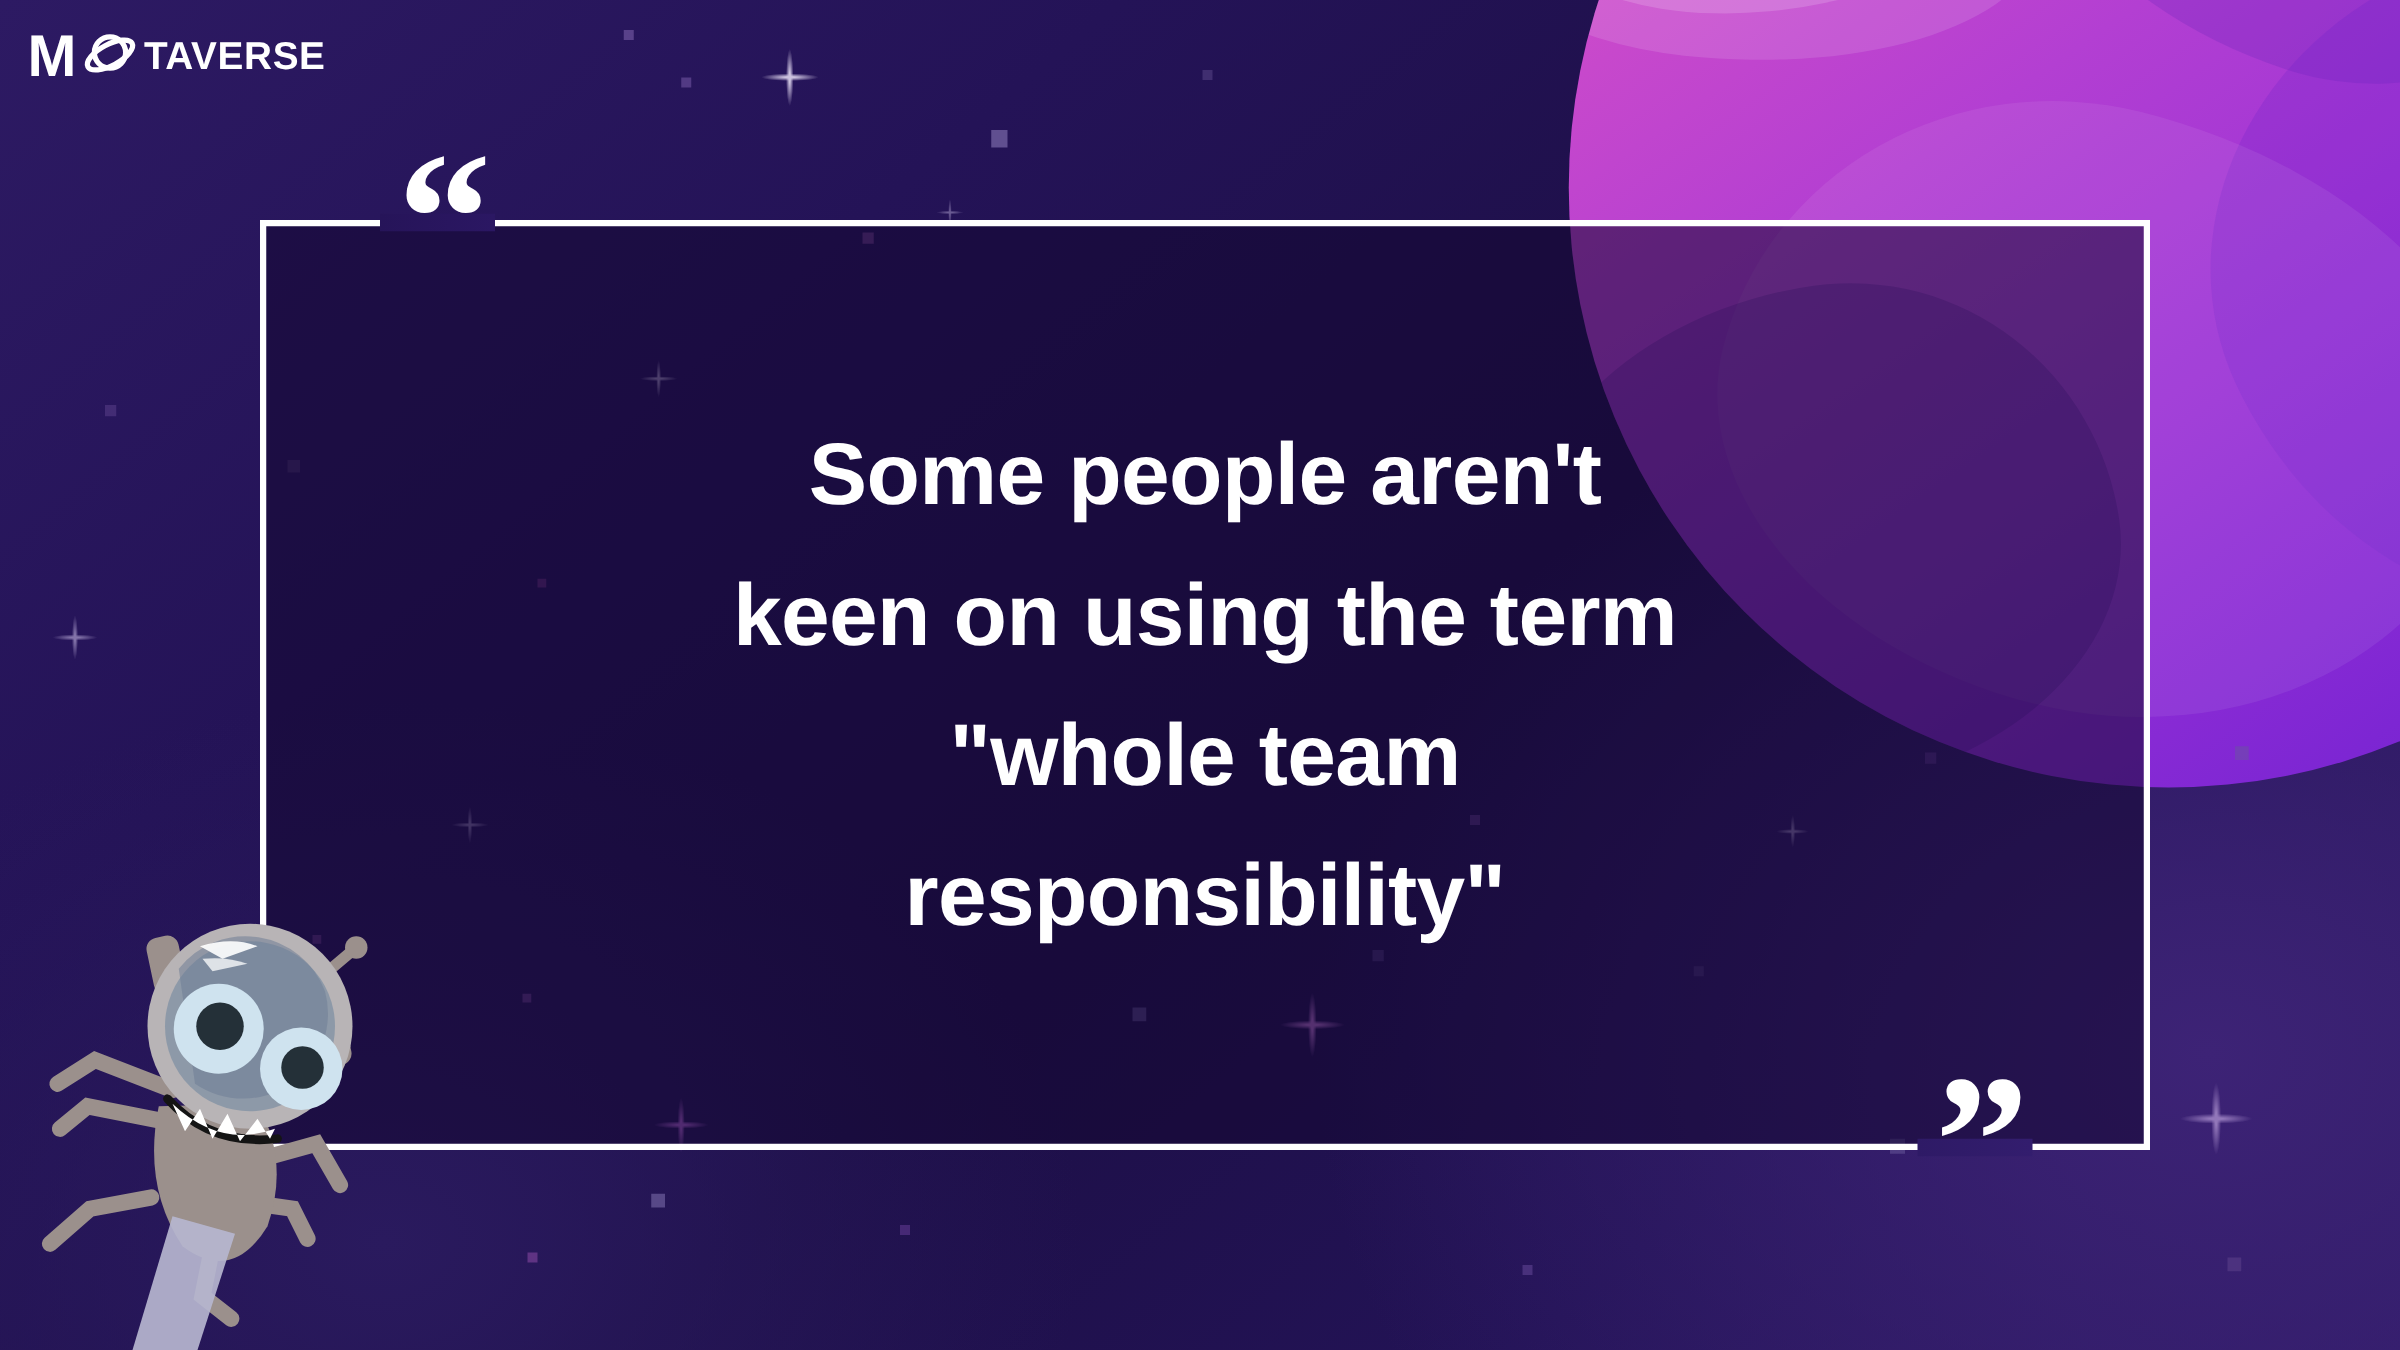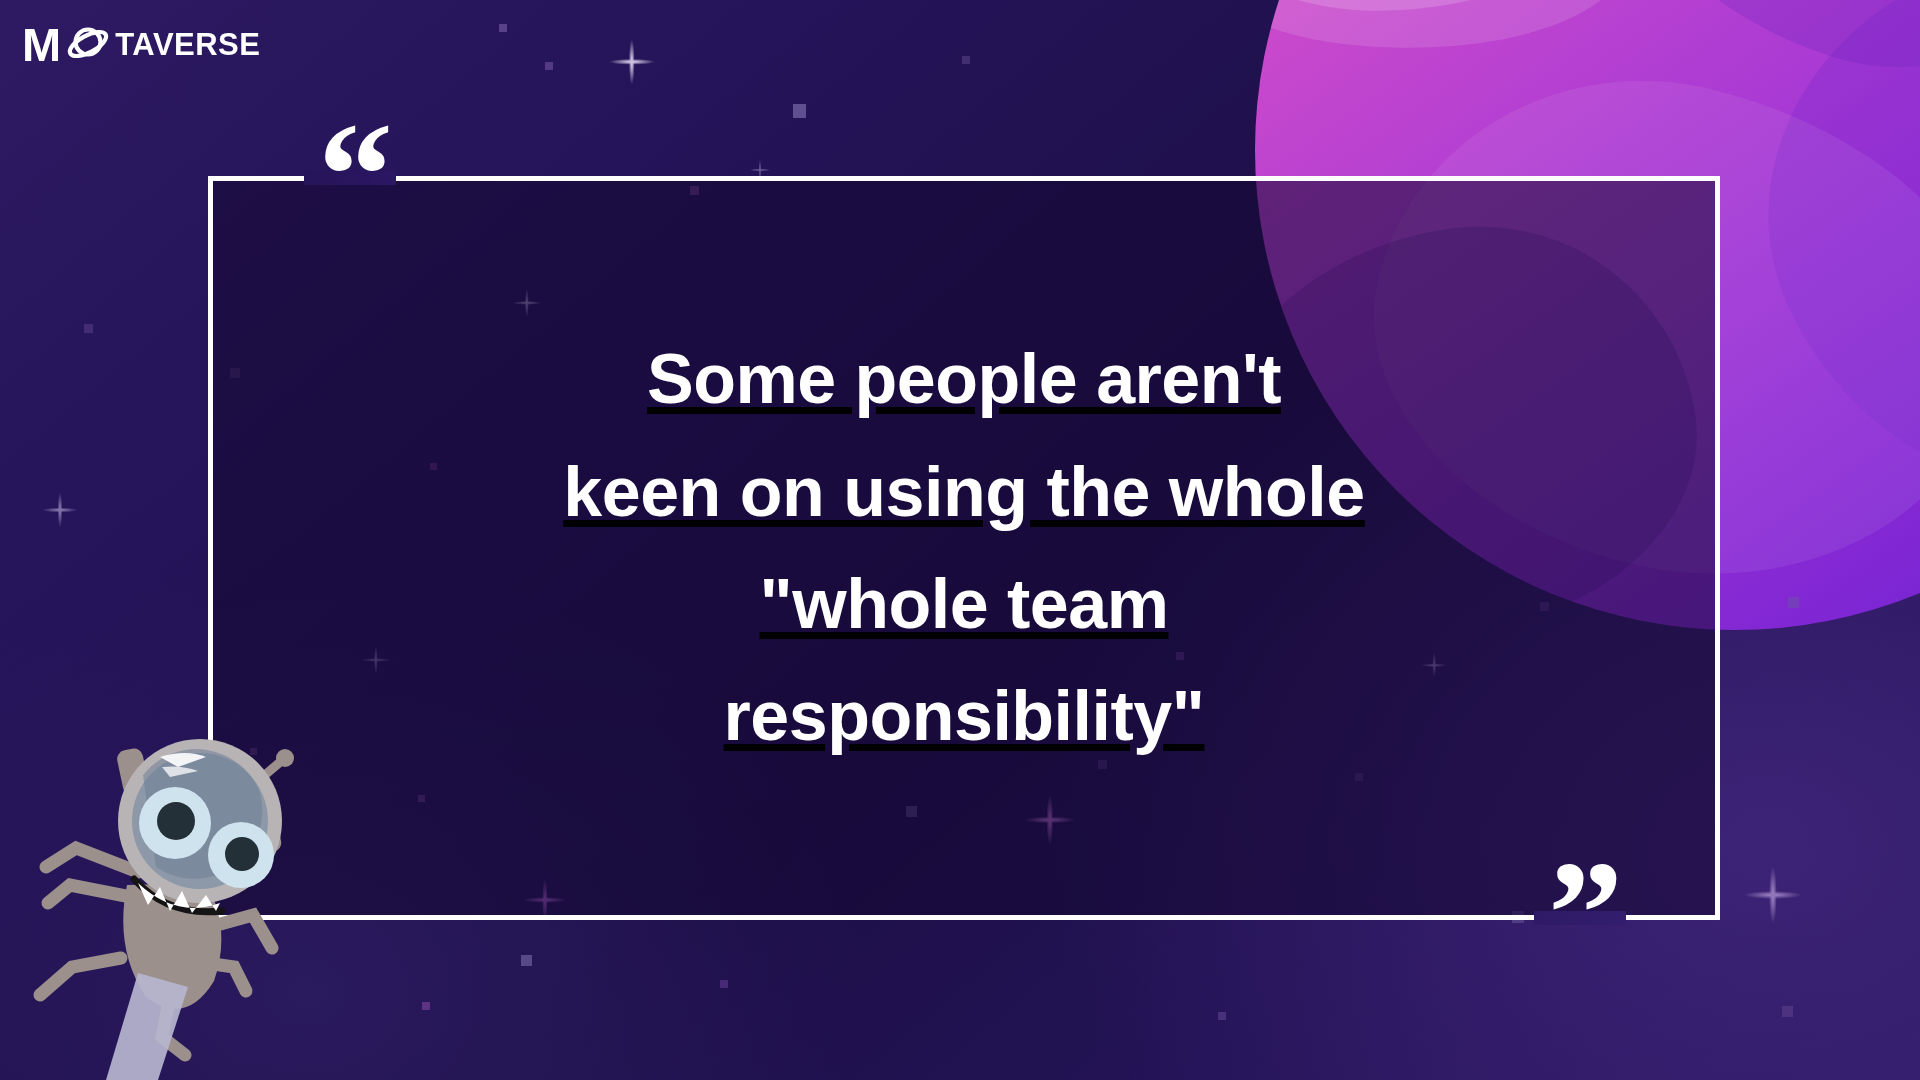--- a/index.html
+++ b/index.html
@@ -73,21 +73,21 @@
 
   .qmark{position:absolute;color:#fff;font-family:"Liberation Serif", serif;
          font-weight:700;line-height:1;user-select:none;}
   .qopen{left:318px;top:100px;font-size:150px;}
   .qclose{left:1548px;top:838px;font-size:150px;}
 
   
   .quote{
     position:absolute;left:208px;top:176px;width:1512px;height:744px;
     display:flex;flex-direction:column;align-items:center;justify-content:center;
-    gap:6px;padding:0 58px;text-decoration:underline;
+    gap:6px;padding:0 58px;
   }
   .quote .line{
     color:#ffffff;font-weight:700;font-size:70px;line-height:1.52;
     text-align:center;letter-spacing:-.5px;white-space:nowrap;
     font-family:"Liberation Sans", sans-serif;
   }
 
   
   .mascot{position:absolute;left:10px;top:715px;width:330px;height:365px;}
 </style>
@@ -154,21 +154,21 @@
 
   <div class="frame"></div>
   <div class="gap-top"></div>
   <div class="gap-bottom"></div>
 
   <div class="qmark qopen">“</div>
   <div class="qmark qclose">”</div>
 
   <div class="quote">
     <div class="line">Some people aren't</div>
-    <div class="line">keen on using the whole</div>
+    <div class="line">keen on using the term</div>
     <div class="line">"whole team</div>
     <div class="line">responsibility"</div>
   </div>
 
   <div class="mascot">
     <svg width="330" height="365" viewBox="0 0 330 365" aria-hidden="true">
       <g stroke="#9b908c" stroke-width="13" stroke-linecap="round" fill="none">
         <path d="M128 157 L66 133 L36 152"></path>
         <path d="M126 183 L60 170 L38 188"></path>
         <path d="M111 243 L62 252 L30 280"></path>

